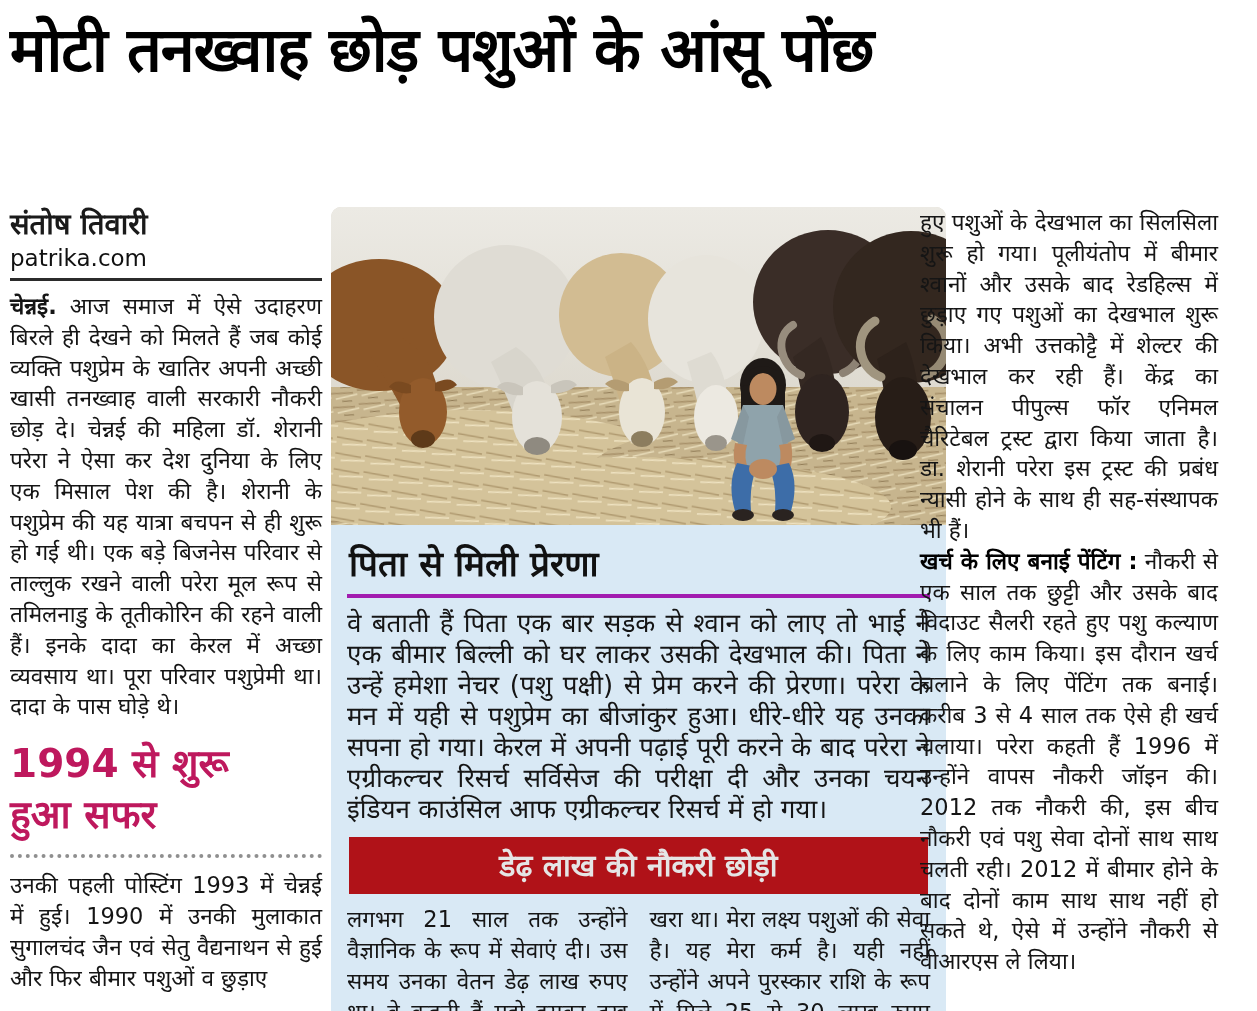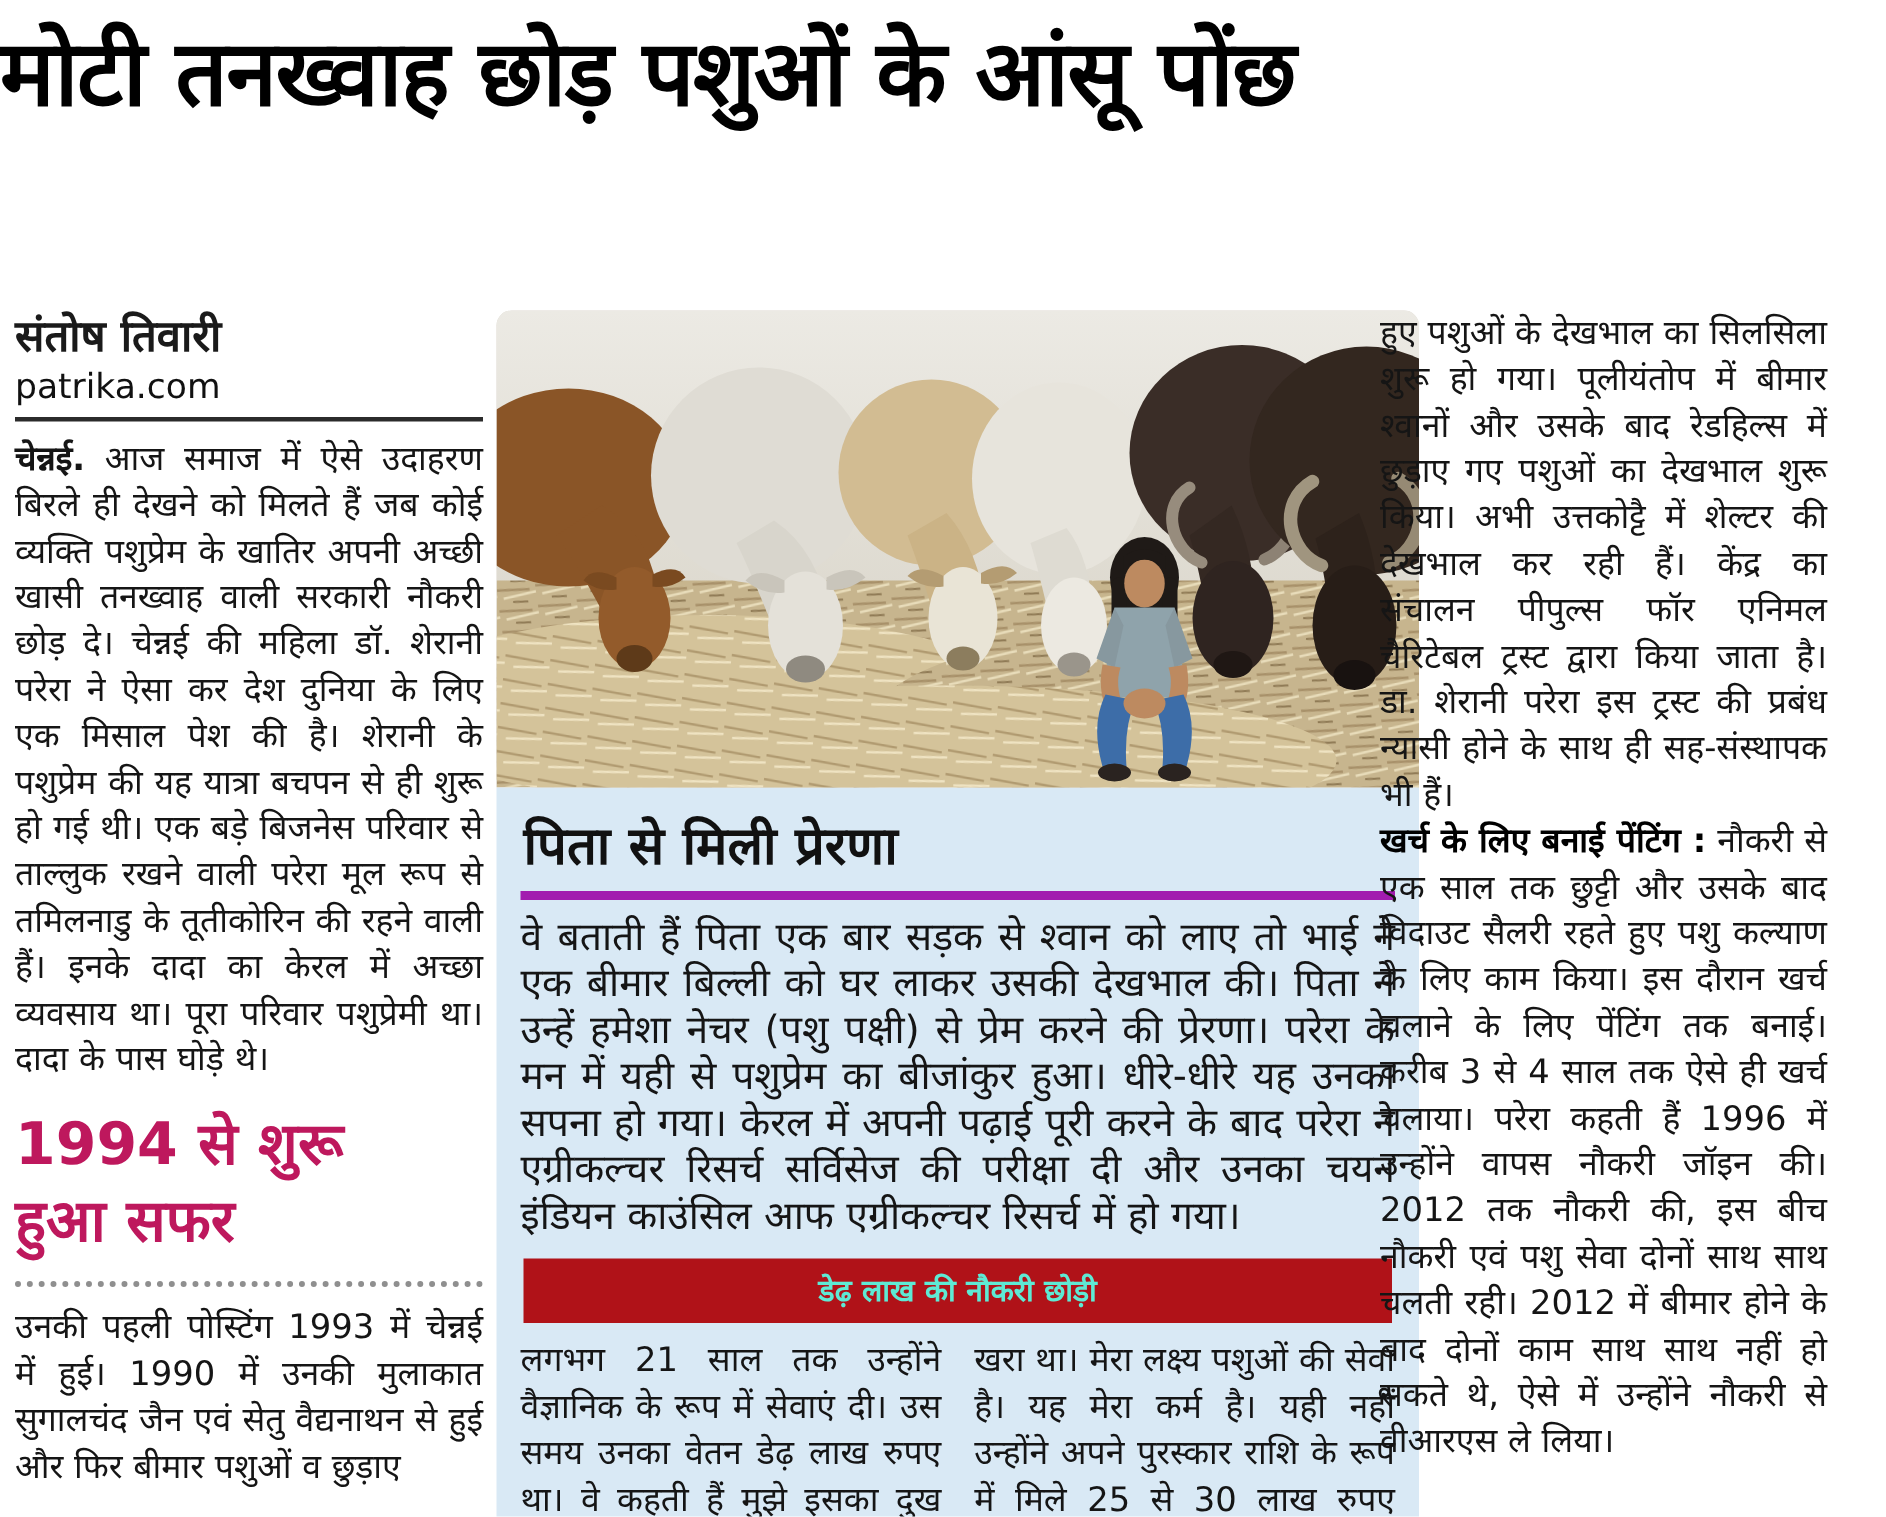--- a/index.html
+++ b/index.html
@@ -1,19 +1,19 @@
 <!DOCTYPE html>
 <html><head>
 <meta charset="utf-8">
 <style>
   html,body{margin:0;padding:0;background:#ffffff;}
   body{font-family:"DejaVu Sans",sans-serif;color:#1a1a1a;width:1257px;height:1011px;position:relative;overflow:hidden;}
 
   
-  .headline{position:absolute;left:0;top:4px;width:1210px;font-weight:800;color:#000;}
+  .headline{position:absolute;left:10px;top:4px;width:1210px;font-weight:800;color:#000;}
   .headline .hl-line{font-size:61px;line-height:92px;letter-spacing:-1px;white-space:nowrap;}
 
   
   .col-left{position:absolute;left:10px;top:207px;width:312px;}
   .col-mid{position:absolute;left:331px;top:207px;width:615px;}
   .col-right{position:absolute;left:920px;top:207px;width:298px;}
 
   .byline-name{font-size:29px;font-weight:700;line-height:34px;}
   .byline-src{font-size:23px;line-height:30px;color:#111;margin-top:2px;}
   .byline-rule{border-bottom:3px solid #2b2b2b;margin-top:5px;margin-bottom:10px;}
@@ -22,23 +22,23 @@
   .body-text .lead{font-weight:700;}
 
   .left-subhead{font-size:39px;font-weight:800;line-height:51px;margin-top:16px;color:#be185d;}
   .dotted-rule{border-top:4px dotted #8f8f8f;margin:14px 0 12px 0;}
 
   
   .photo-frame{width:615px;height:318px;border-radius:10px 10px 0 0;overflow:hidden;background:#ddd8cf;}
   .photo-frame svg{display:block;}
 
   .blue-box{background:#d9e9f5;border-radius:0 0 14px 14px;padding:10px 16px 18px 16px;}
-  .blue-heading{font-size:35px;font-weight:800;color:#111;padding:4px 0 8px 2px;border-bottom:6px solid #a21caf;margin-bottom:10px;}
+  .blue-heading{font-size:35px;font-weight:800;color:#111;padding:4px 0 8px 2px;border-bottom:4px solid #a21caf;margin-bottom:10px;}
   .blue-body{font-size:26px;line-height:31px;text-align:justify;color:#151515;}
-  .red-banner{background:#b01218;color:#5eead4;text-align:center;font-size:20px;font-weight:800;padding:7px 4px 9px 4px;margin:12px 2px 10px 2px;}
+  .red-banner{background:#b01218;color:#e5e5e5;text-align:center;font-size:30px;font-weight:800;padding:7px 4px 9px 4px;margin:12px 2px 10px 2px;}
   .two-col{display:flex;gap:22px;}
   .two-col .tc{flex:1;font-size:22.5px;line-height:31px;text-align:justify;color:#151515;}
 
   .inline-subhead{font-weight:800;color:#000;}
 </style>
 </head>
 <body>
 
 <div class="headline">
   <div class="hl-line">मोटी तनख्वाह छोड़ पशुओं के आंसू पोंछ</div>

